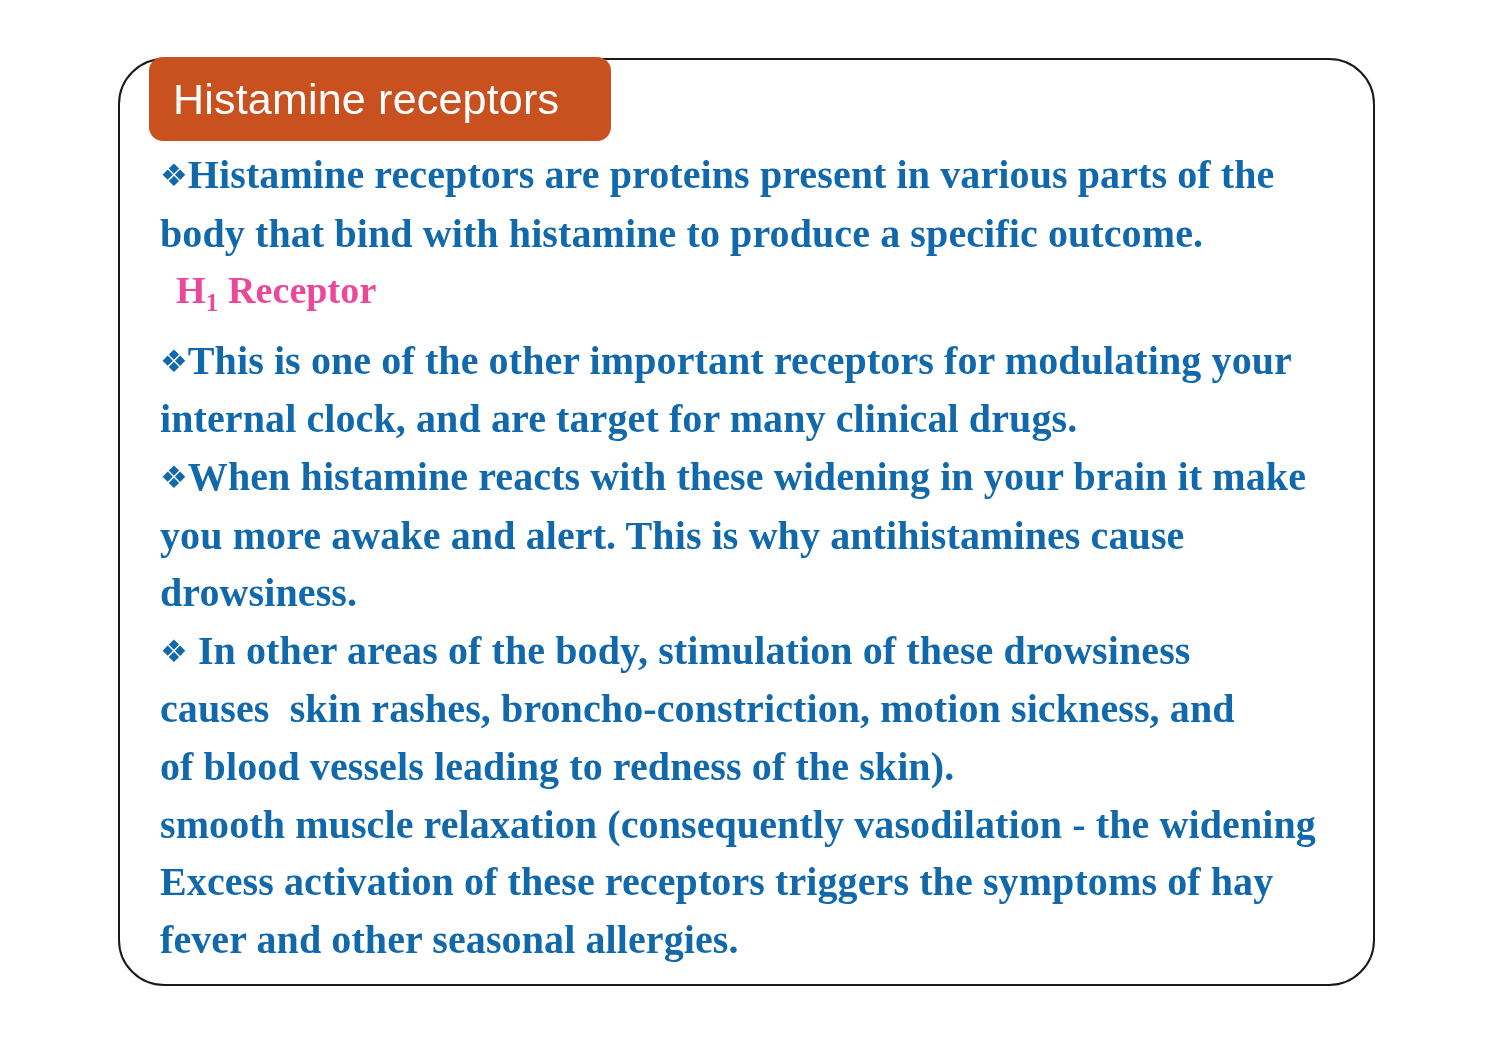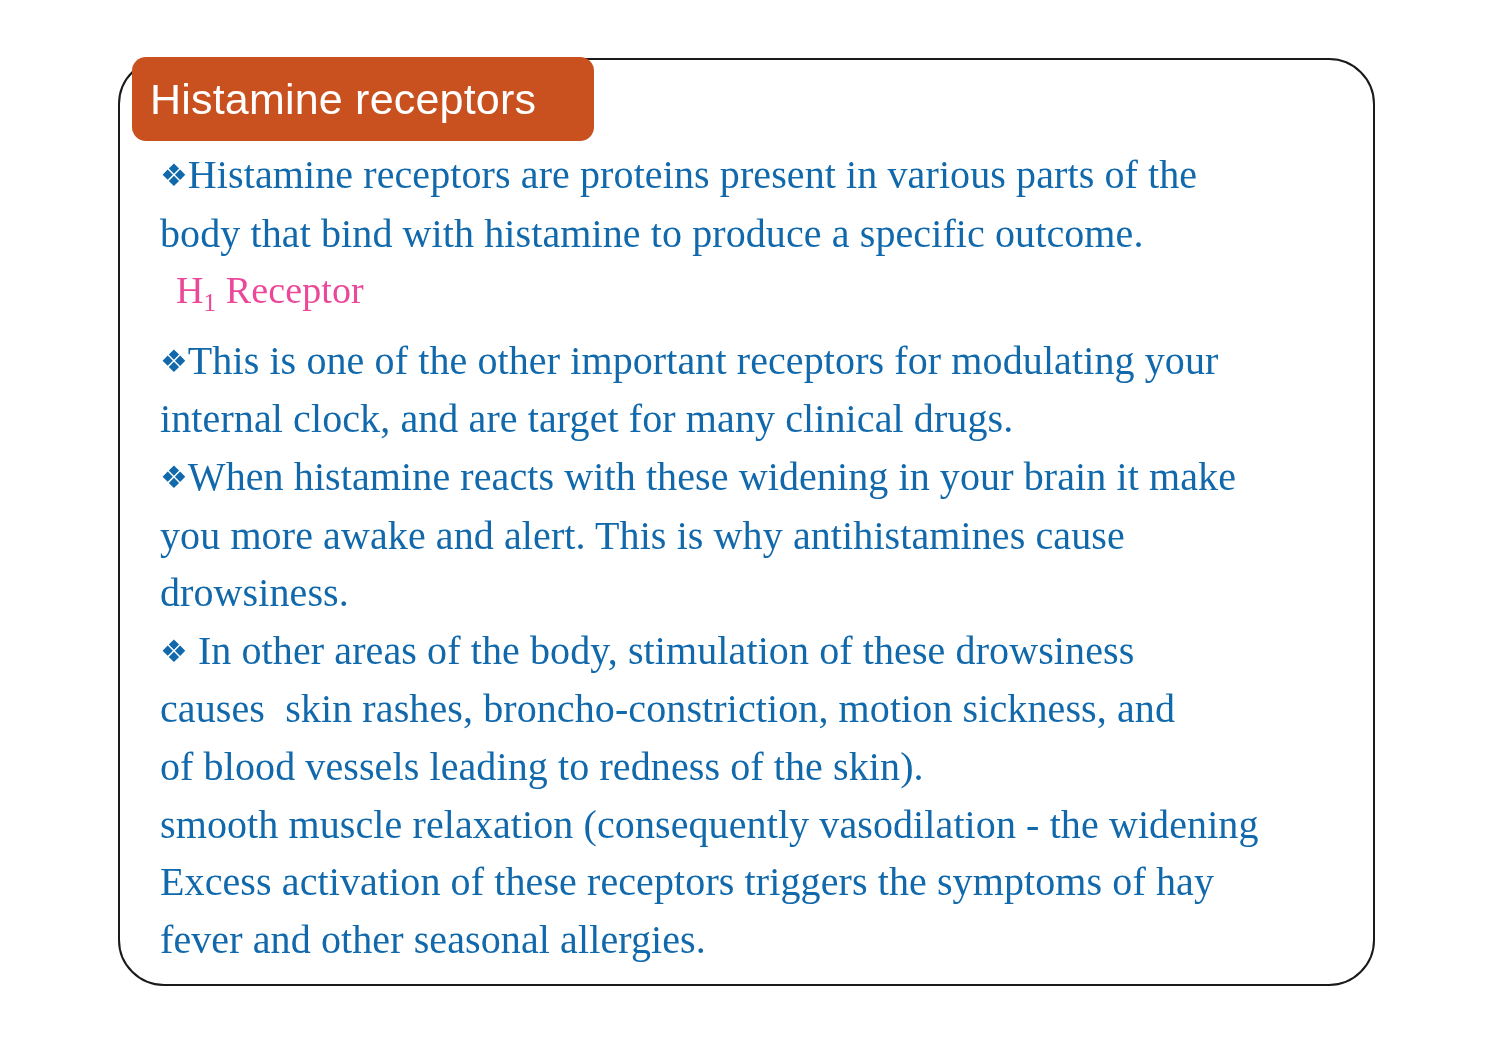--- a/index.html
+++ b/index.html
@@ -31,30 +31,30 @@
     border: 2px solid #1a1a1a;
     border-radius: 46px;
     background: transparent;
     box-sizing: border-box;
     overflow: hidden;
   }
 
   
   #title-badge {
     position: absolute;
-    left: 132px;
+    left: 149px;
     top: 57px;
     width: 462px;
     height: 84px;
     background: #c9511f;
     border-radius: 14px;
     display: flex;
     align-items: center;
     box-sizing: border-box;
-    padding-left: 18px;
+    padding-left: 24px;
     z-index: 5;
   }
   #title-badge .title-text {
     font-family: "Liberation Sans", sans-serif;
     font-size: 43px;
     line-height: 1;
     color: #ffffff;
     font-weight: 400;
     letter-spacing: 0.2px;
     white-space: nowrap;
@@ -69,20 +69,21 @@
     z-index: 3;
   }
 
   .text-line {
     font-family: "Liberation Serif", serif;
     font-size: 40px;
     line-height: 57.6px;
     color: #1169ac;
     white-space: pre;
     letter-spacing: 0.1px;
+    font-weight: bold;
   }
 
   .text-line.red {
     color: #ec4899;
     padding-left: 16px;
     font-size: 38px;
   }
 
   .bullet-mark {
     font-family: "DejaVu Sans", sans-serif;

